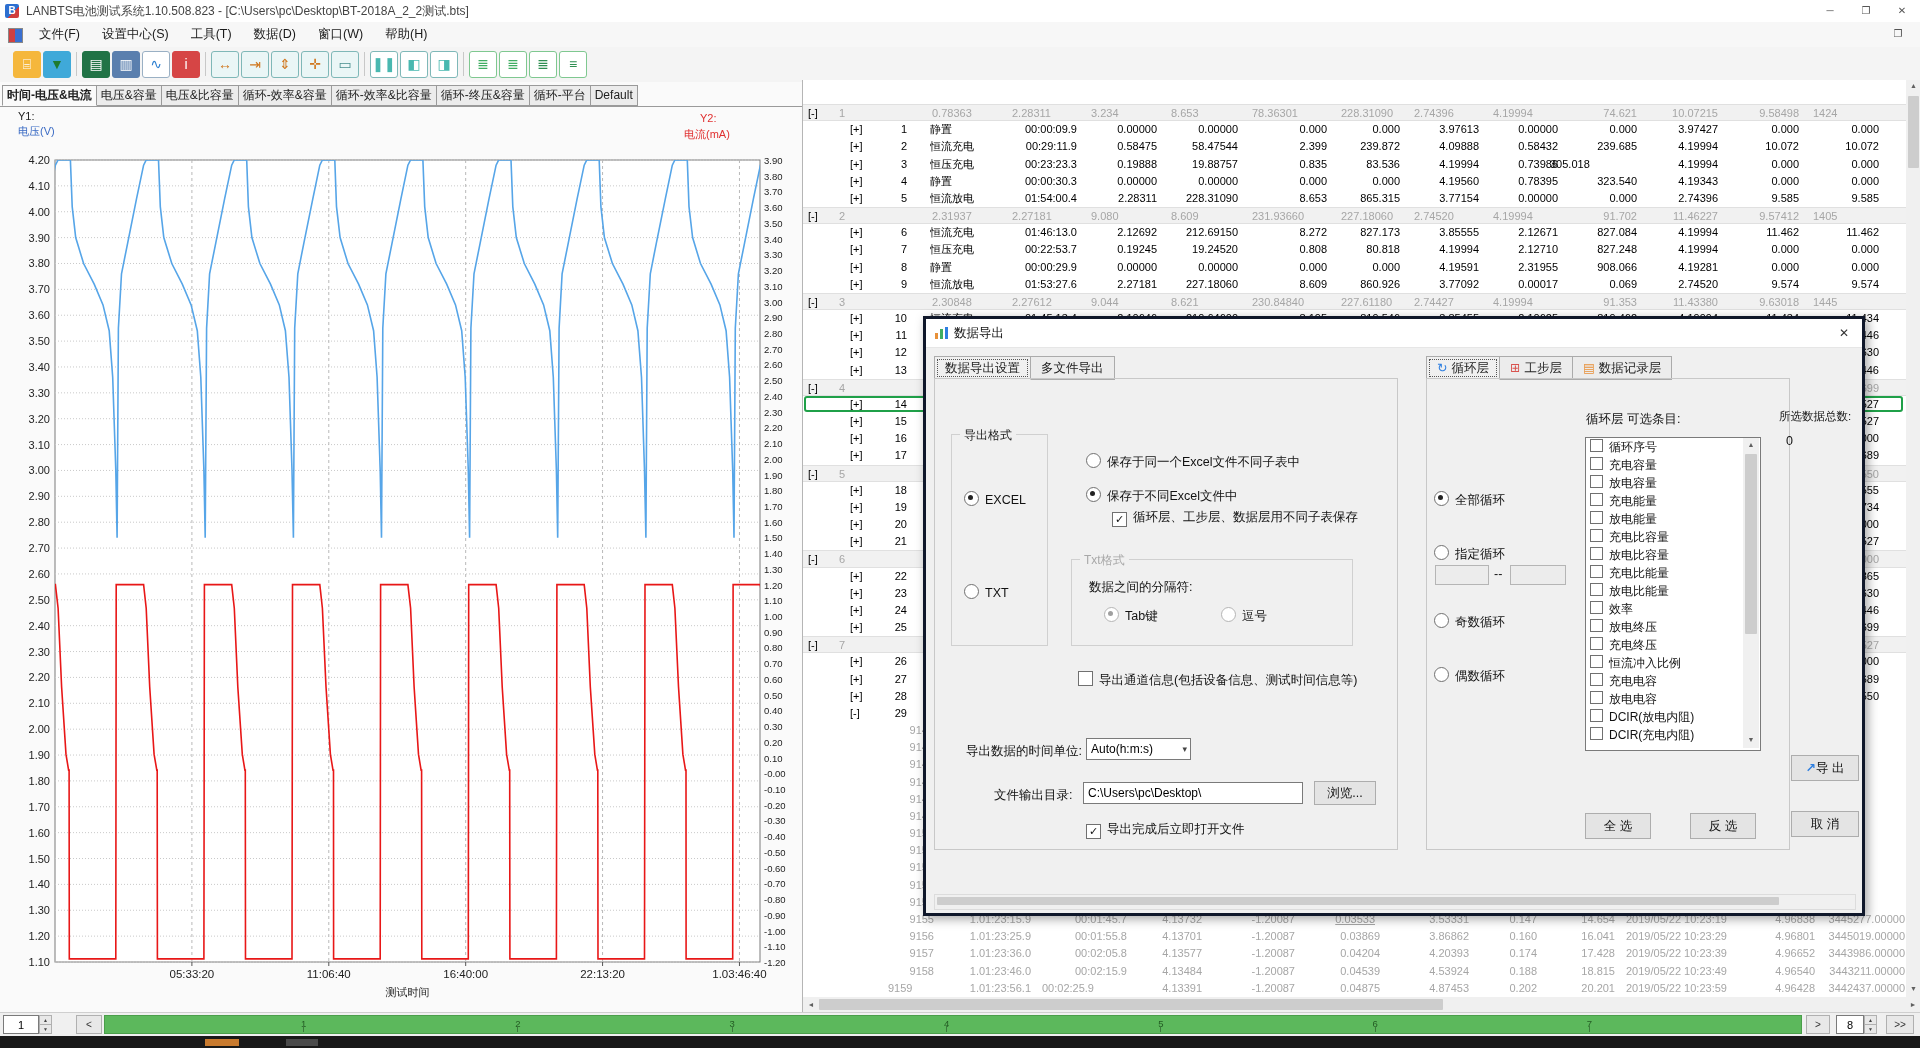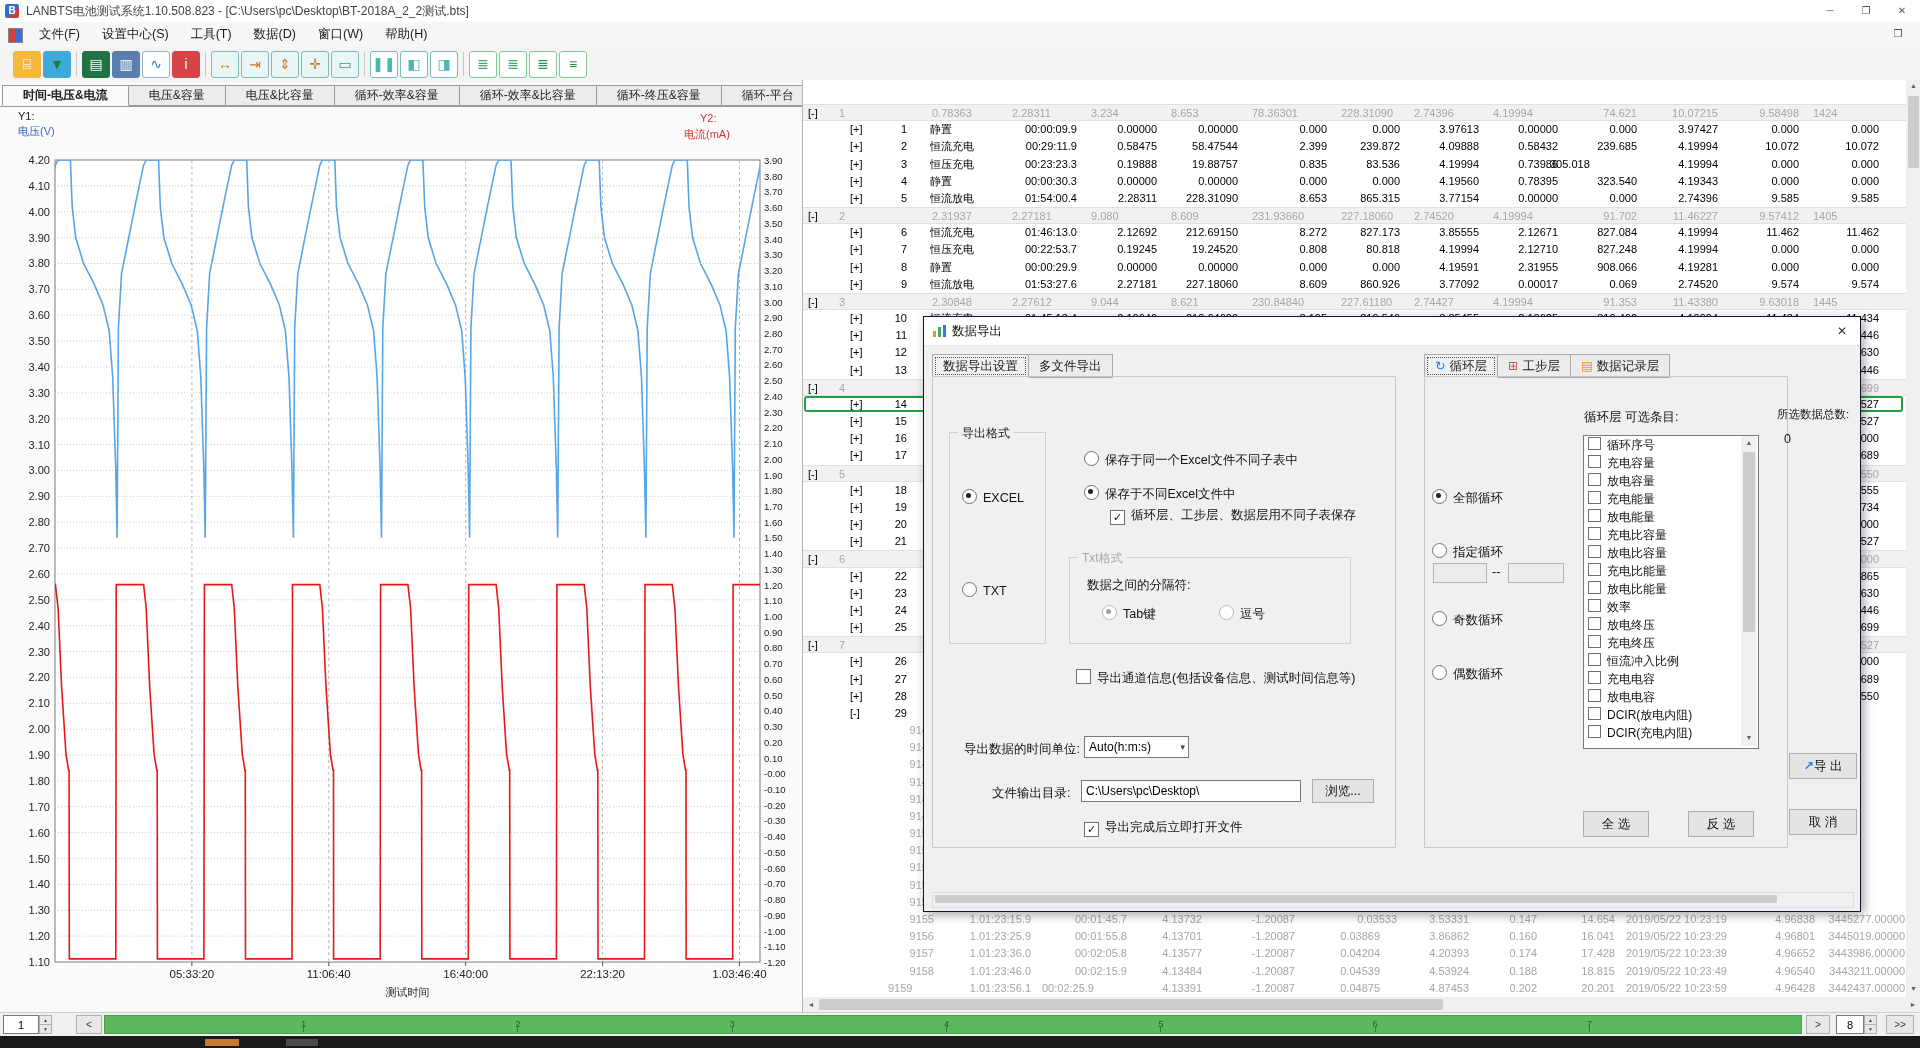--- a/index.html
+++ b/index.html
@@ -17,21 +17,21 @@
   .menu-item{display:inline-block;padding:0 11px;font-size:12.5px;line-height:25px;color:#1a1a1a}
   #menubar-items{left:28px;top:0;height:25px}
   #mdi-restore{left:1888px;top:25px;width:20px;height:18px;font-size:10px;color:#555;text-align:center;line-height:18px}
   #toolbar{left:0;top:47px;width:1920px;height:35px;background:#f4f4f4;border-bottom:1px solid #dcdcdc}
   .tbico{display:inline-block;width:26px;height:25px;margin:4px 1px 0 1px;border-radius:3px;text-align:center;
          font-size:14px;line-height:25px;vertical-align:top;position:relative}
   .tbsep{display:inline-block;width:1px;height:24px;background:#c8c8c8;margin:5px 4px 0 4px;vertical-align:top}
   
   #chart-panel{left:0;top:82px;width:802px;height:930px;background:#fafafa;border-right:2px solid #c8c8c8;overflow:hidden}
   #chart-tabs{left:2px;top:3px;height:21px;white-space:nowrap}
-  .ctab{display:inline-block;padding:0 20px;font-size:12px;line-height:19px;border:1px solid #9a9a9a;border-left-width:0;
+  .ctab{display:inline-block;padding:0 4px;font-size:12px;line-height:19px;border:1px solid #9a9a9a;border-left-width:0;
         background:#ececec;color:#222}
   .ctab:first-child{border-left-width:1px}
   .ctab.active{background:#fafafa;font-weight:bold;border-bottom-color:#fafafa}
   #tabline{left:0;top:24px;width:802px;height:1px;background:#9a9a9a}
   .axlabel{font-size:11px;color:#222;white-space:nowrap}
   #plot-svg{left:0;top:0}
   
   #table-panel{left:802px;top:80px;width:1118px;height:932px;background:#fff;border-left:1px solid #b5b5b5;overflow:hidden}
   #t-header{left:0;top:0;width:1103px;height:24px;background:linear-gradient(#f8f8f8,#efefef);border-bottom:1px solid #a8a8a8}
   .hcell{position:absolute;top:0;height:24px;line-height:24px;font-size:12px;color:#111;border-right:1px solid #c9c9c9;
@@ -39,21 +39,21 @@
   #t-rows{left:0;top:24px;width:1103px;height:893px;overflow:hidden}
   .trow{position:absolute;left:0;width:1103px;height:17.17px;font-size:11px;white-space:nowrap}
   .trow.grp{background:#f1f1f1;border-top:1px solid #e0e0e0;border-bottom:1px solid #e0e0e0;box-sizing:border-box}
   .cell{position:absolute;top:0;height:17px;line-height:17px;overflow:hidden}
   .grytxt{color:#a6a6a6}
   .selbox{position:absolute;left:1px;width:1099px;height:16px;border:2px solid #1fa048;border-radius:3px;box-sizing:border-box}
   .sbar{background:#f0f0f0}
   .sarrow{position:absolute;font-size:7px;color:#606060;text-align:center}
   .sthumb{position:absolute;background:#cdcdcd;border-radius:1px}
   
-  #dialog{left:923px;top:316px;width:936px;height:594px;background:#f0f0f0;border:1px solid #0f172a;
+  #dialog{left:923px;top:316px;width:936px;height:594px;background:#f0f0f0;border:3px solid #0f172a;
           box-shadow:3px 3px 10px rgba(0,0,0,.35)}
   #dlg-titlebar{left:0;top:0;width:936px;height:28px;background:#fff;border-bottom:1px solid #e6e6e6}
   #dlg-title{left:28px;top:0;line-height:28px;font-size:12.5px;color:#111}
   #dlg-icon{left:9px;top:8px;width:14px;height:12px}
   #dlg-icon i{position:absolute;bottom:0;width:3px}
   #dlg-close{left:906px;top:4px;width:24px;height:20px;text-align:center;line-height:20px;font-size:12px;color:#333}
   .dtab{display:inline-block;padding:0 10px;font-size:12.5px;line-height:22px;border:1px solid #ababab;border-left-width:0;
         background:#ececec;color:#222}
   .dtab:first-child{border-left-width:1px}
   .dtab.active{background:#f0f0f0;border-bottom-color:#f0f0f0;outline:1px dotted #555;outline-offset:-4px}
@@ -611,21 +611,21 @@
       </div>
       <div class="trow " style="top: 789.82px;">
         <div class="cell grytxt" style="left: 85px; width: 46px; text-align: right;">9154</div>
       </div>
       <div class="trow " style="top: 806.99px;">
         <div class="cell grytxt" style="left: 85px; width: 46px; text-align: right;">9155</div>
         <div class="cell grytxt" style="left: 139px; width: 89px; text-align: right;">1.01:23:15.9</div>
         <div class="cell grytxt" style="left: 239px; width: 85px; text-align: right;">00:01:45.7</div>
         <div class="cell grytxt" style="left: 335px; width: 64px; text-align: right;">4.13732</div>
         <div class="cell grytxt" style="left: 420px; width: 72px; text-align: right;">-1.20087</div>
-        <div class="cell grytxt" style="left: 530px; width: 64px; text-align: right;">0.03533</div>
+        <div class="cell grytxt" style="left: 508px; width: 64px; text-align: right; text-decoration: underline;">0.03533</div>
         <div class="cell grytxt" style="left: 602px; width: 64px; text-align: right;">3.53331</div>
         <div class="cell grytxt" style="left: 680px; width: 54px; text-align: right;">0.147</div>
         <div class="cell grytxt" style="left: 762px; width: 50px; text-align: right;">14.654</div>
         <div class="cell grytxt" style="left: 823px; width: 128px; text-align: left;">2019/05/22 10:23:19</div>
         <div class="cell grytxt" style="left: 948px; width: 64px; text-align: right;">4.96838</div>
         <div class="cell grytxt" style="left: 1018px; width: 84px; text-align: right;">3445277.00000</div>
       </div>
       <div class="trow " style="top: 824.16px;">
         <div class="cell grytxt" style="left: 85px; width: 46px; text-align: right;">9156</div>
         <div class="cell grytxt" style="left: 139px; width: 89px; text-align: right;">1.01:23:25.9</div>

